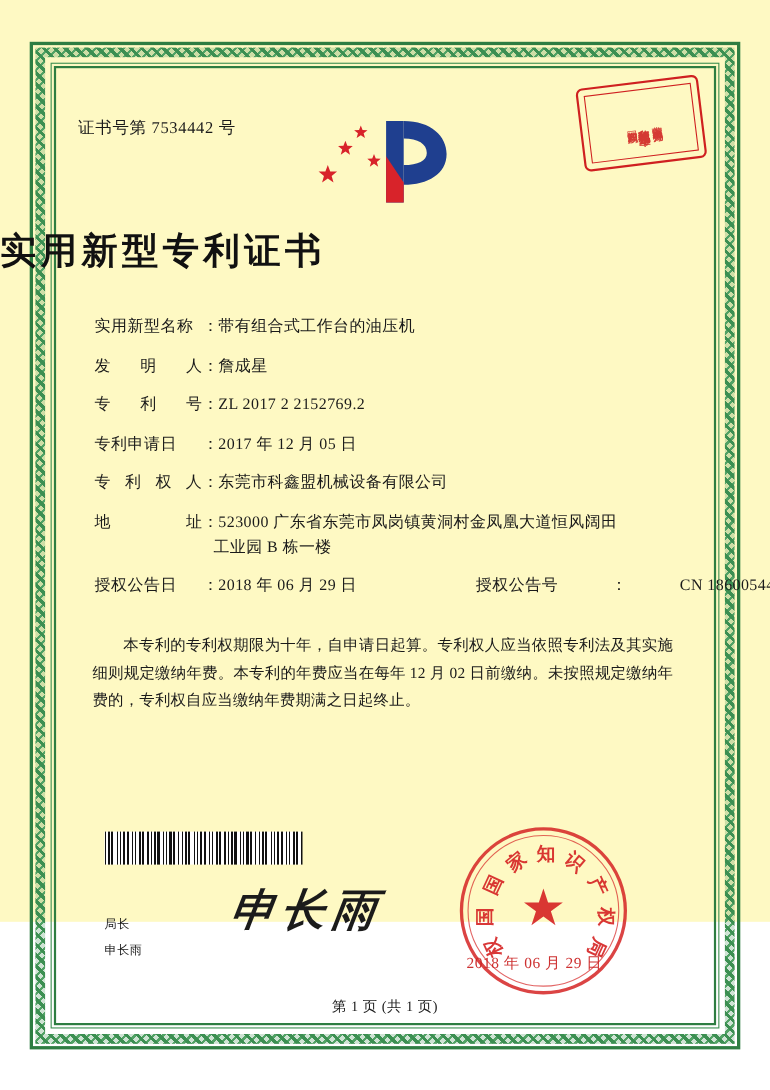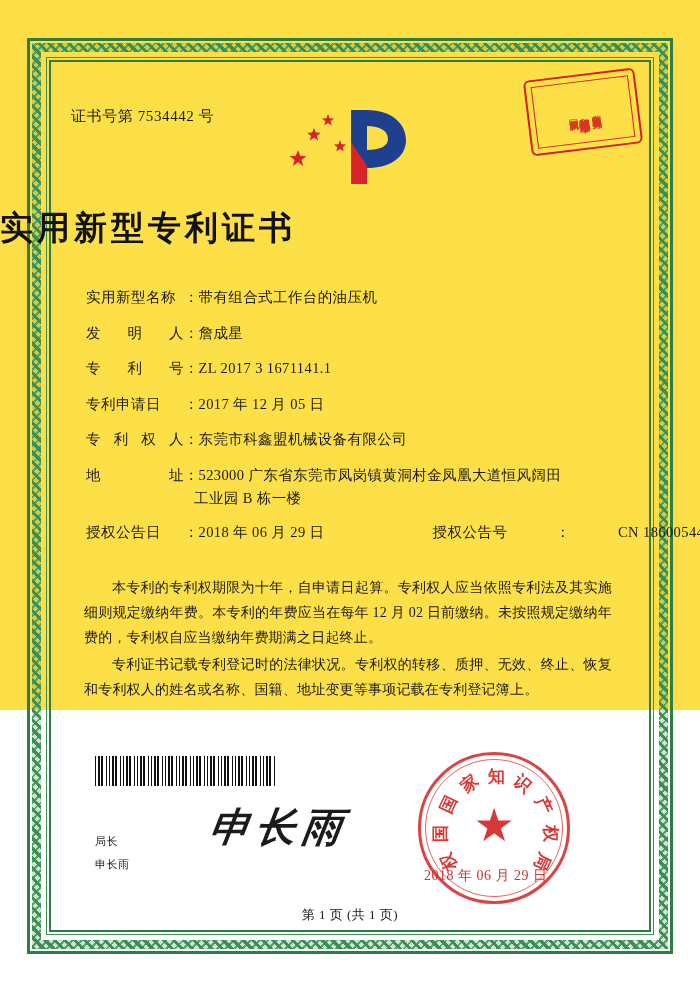--- a/index.html
+++ b/index.html
@@ -11,22 +11,22 @@
     width: 700px;
     height: 991px;
     font-family: "Liberation Serif", serif;
     color: #1a1a1a;
     overflow: hidden;
   }
 
   .page {
     position: relative;
     width: 700px;
-    height: 710px;
-    background: #fde047;
+    height: 838px;
+    background: #fef9c3;
   }
 
   
   .border-outer {
     position: absolute;
     left: 27px;
     top: 38px;
     width: 646px;
     height: 916px;
     border: 3px solid #2e7d42;
@@ -348,21 +348,21 @@
       <span class="fvalue">詹成星</span>
     </div>
 
     <div class="frow">
       <span class="flabel spaced">
         <span class="c">专</span>
           <span class="c">利</span>
           <span class="c">号</span>
       </span>
       <span class="fcolon">：</span>
-      <span class="fvalue">ZL 2017 3 1671141.1</span>
+      <span class="fvalue">ZL 2017 2 2152769.2</span>
     </div>
 
     <div class="frow">
       <span class="flabel">专利申请日</span>
       <span class="fcolon">：</span>
       <span class="fvalue">2017 年 12 月 05 日</span>
     </div>
 
     <div class="frow">
       <span class="flabel spaced">
@@ -394,21 +394,20 @@
         <span class="rlabel">授权公告号</span>
         <span class="fcolon">：</span>
         <span class="fvalue">CN 186005441 U</span>
       </span>
     </div>
 
   </div>
 
   <div class="paras">
     <p>本专利的专利权期限为十年，自申请日起算。专利权人应当依照专利法及其实施细则规定缴纳年费。本专利的年费应当在每年 12 月 02 日前缴纳。未按照规定缴纳年费的，专利权自应当缴纳年费期满之日起终止。</p>
-    <p>专利证书记载专利登记时的法律状况。专利权的转移、质押、无效、终止、恢复和专利权人的姓名或名称、国籍、地址变更等事项记载在专利登记簿上。</p>
   </div>
 
   <div class="barcode"></div>
 
   <div class="sig-label">
     <div>局长</div>
     <div>申长雨</div>
   </div>
   <div class="sig-script">申长雨</div>
 

